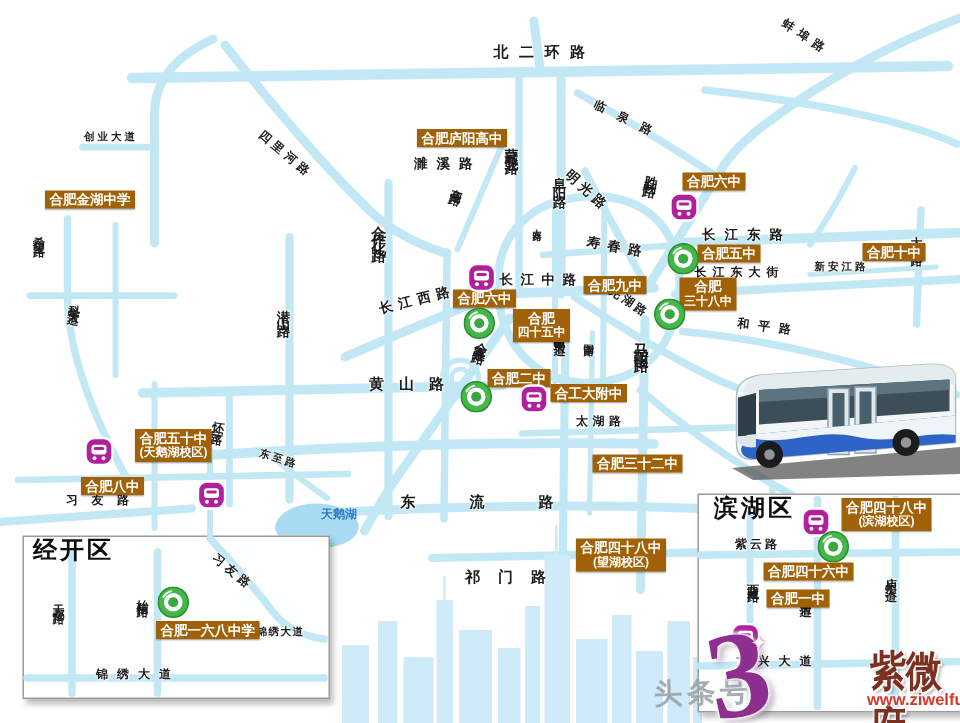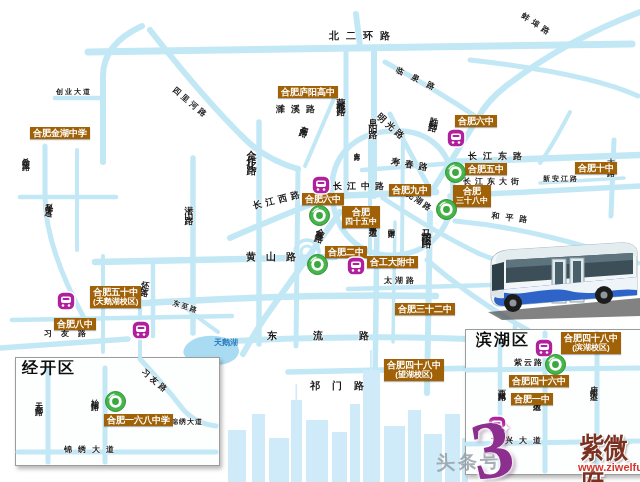--- a/index.html
+++ b/index.html
@@ -191,21 +191,21 @@
       <div class="road-label" style="left: 310px; top: 381px; font-size: 10px; letter-spacing: 12px;">祁门路</div>
       <div class="road-label" style="left: 44px; top: 330px; font-size: 8px; letter-spacing: 9px;">习友路</div>
       <div class="road-label lake" style="left: 214px; top: 339px; font-size: 8px;">天鹅湖</div>
       <div class="road-label title" style="left: 22px; top: 360px; letter-spacing: 2px;">经开区</div>
       <div class="road-label v" style="left: 34px; top: 396px; font-size: 8px; letter-spacing: 3px;">天都路</div>
       <div class="road-label v" style="left: 90px; top: 393px; font-size: 8px; letter-spacing: 2px;">始信路</div>
       <div class="road-label" style="left: 145px; top: 368px; font-size: 8px; letter-spacing: 3px; transform: rotate(40deg); transform-origin: 0px 0px;">习友路</div>
       <div class="road-label" style="left: 171px; top: 418px; font-size: 7px; letter-spacing: 1px;">锦绣大道</div>
       <div class="road-label" style="left: 64px; top: 446px; font-size: 8px; letter-spacing: 6px;">锦绣大道</div>
       <div class="road-label title" style="left: 476px; top: 332px; letter-spacing: 2px;">滨湖区</div>
-      <div class="road-label" style="left: 514px; top: 359px; font-size: 8px; letter-spacing: 2px;">紫云路</div>
+      <div class="road-label" style="left: 490px; top: 359px; font-size: 8px; letter-spacing: 2px;">紫云路</div>
       <div class="road-label v" style="left: 497px; top: 383px; font-size: 8px; letter-spacing: 2px;">西藏路</div>
       <div class="road-label v" style="left: 532px; top: 391px; font-size: 8px; letter-spacing: 2px;">徽州大道</div>
       <div class="road-label v" style="left: 589px; top: 378px; font-size: 8px; letter-spacing: 3px;">庐州大道</div>
       <div class="road-label" style="left: 491px; top: 437px; font-size: 8px; letter-spacing: 6px;">方兴大道</div>
       <div class="school-label" style="left: 30px; top: 127px;">
         <div class="l1">合肥金湖中学</div>
       </div>
       <div class="school-label" style="left: 278px; top: 86px;">
         <div class="l1">合肥庐阳高中</div>
       </div>

